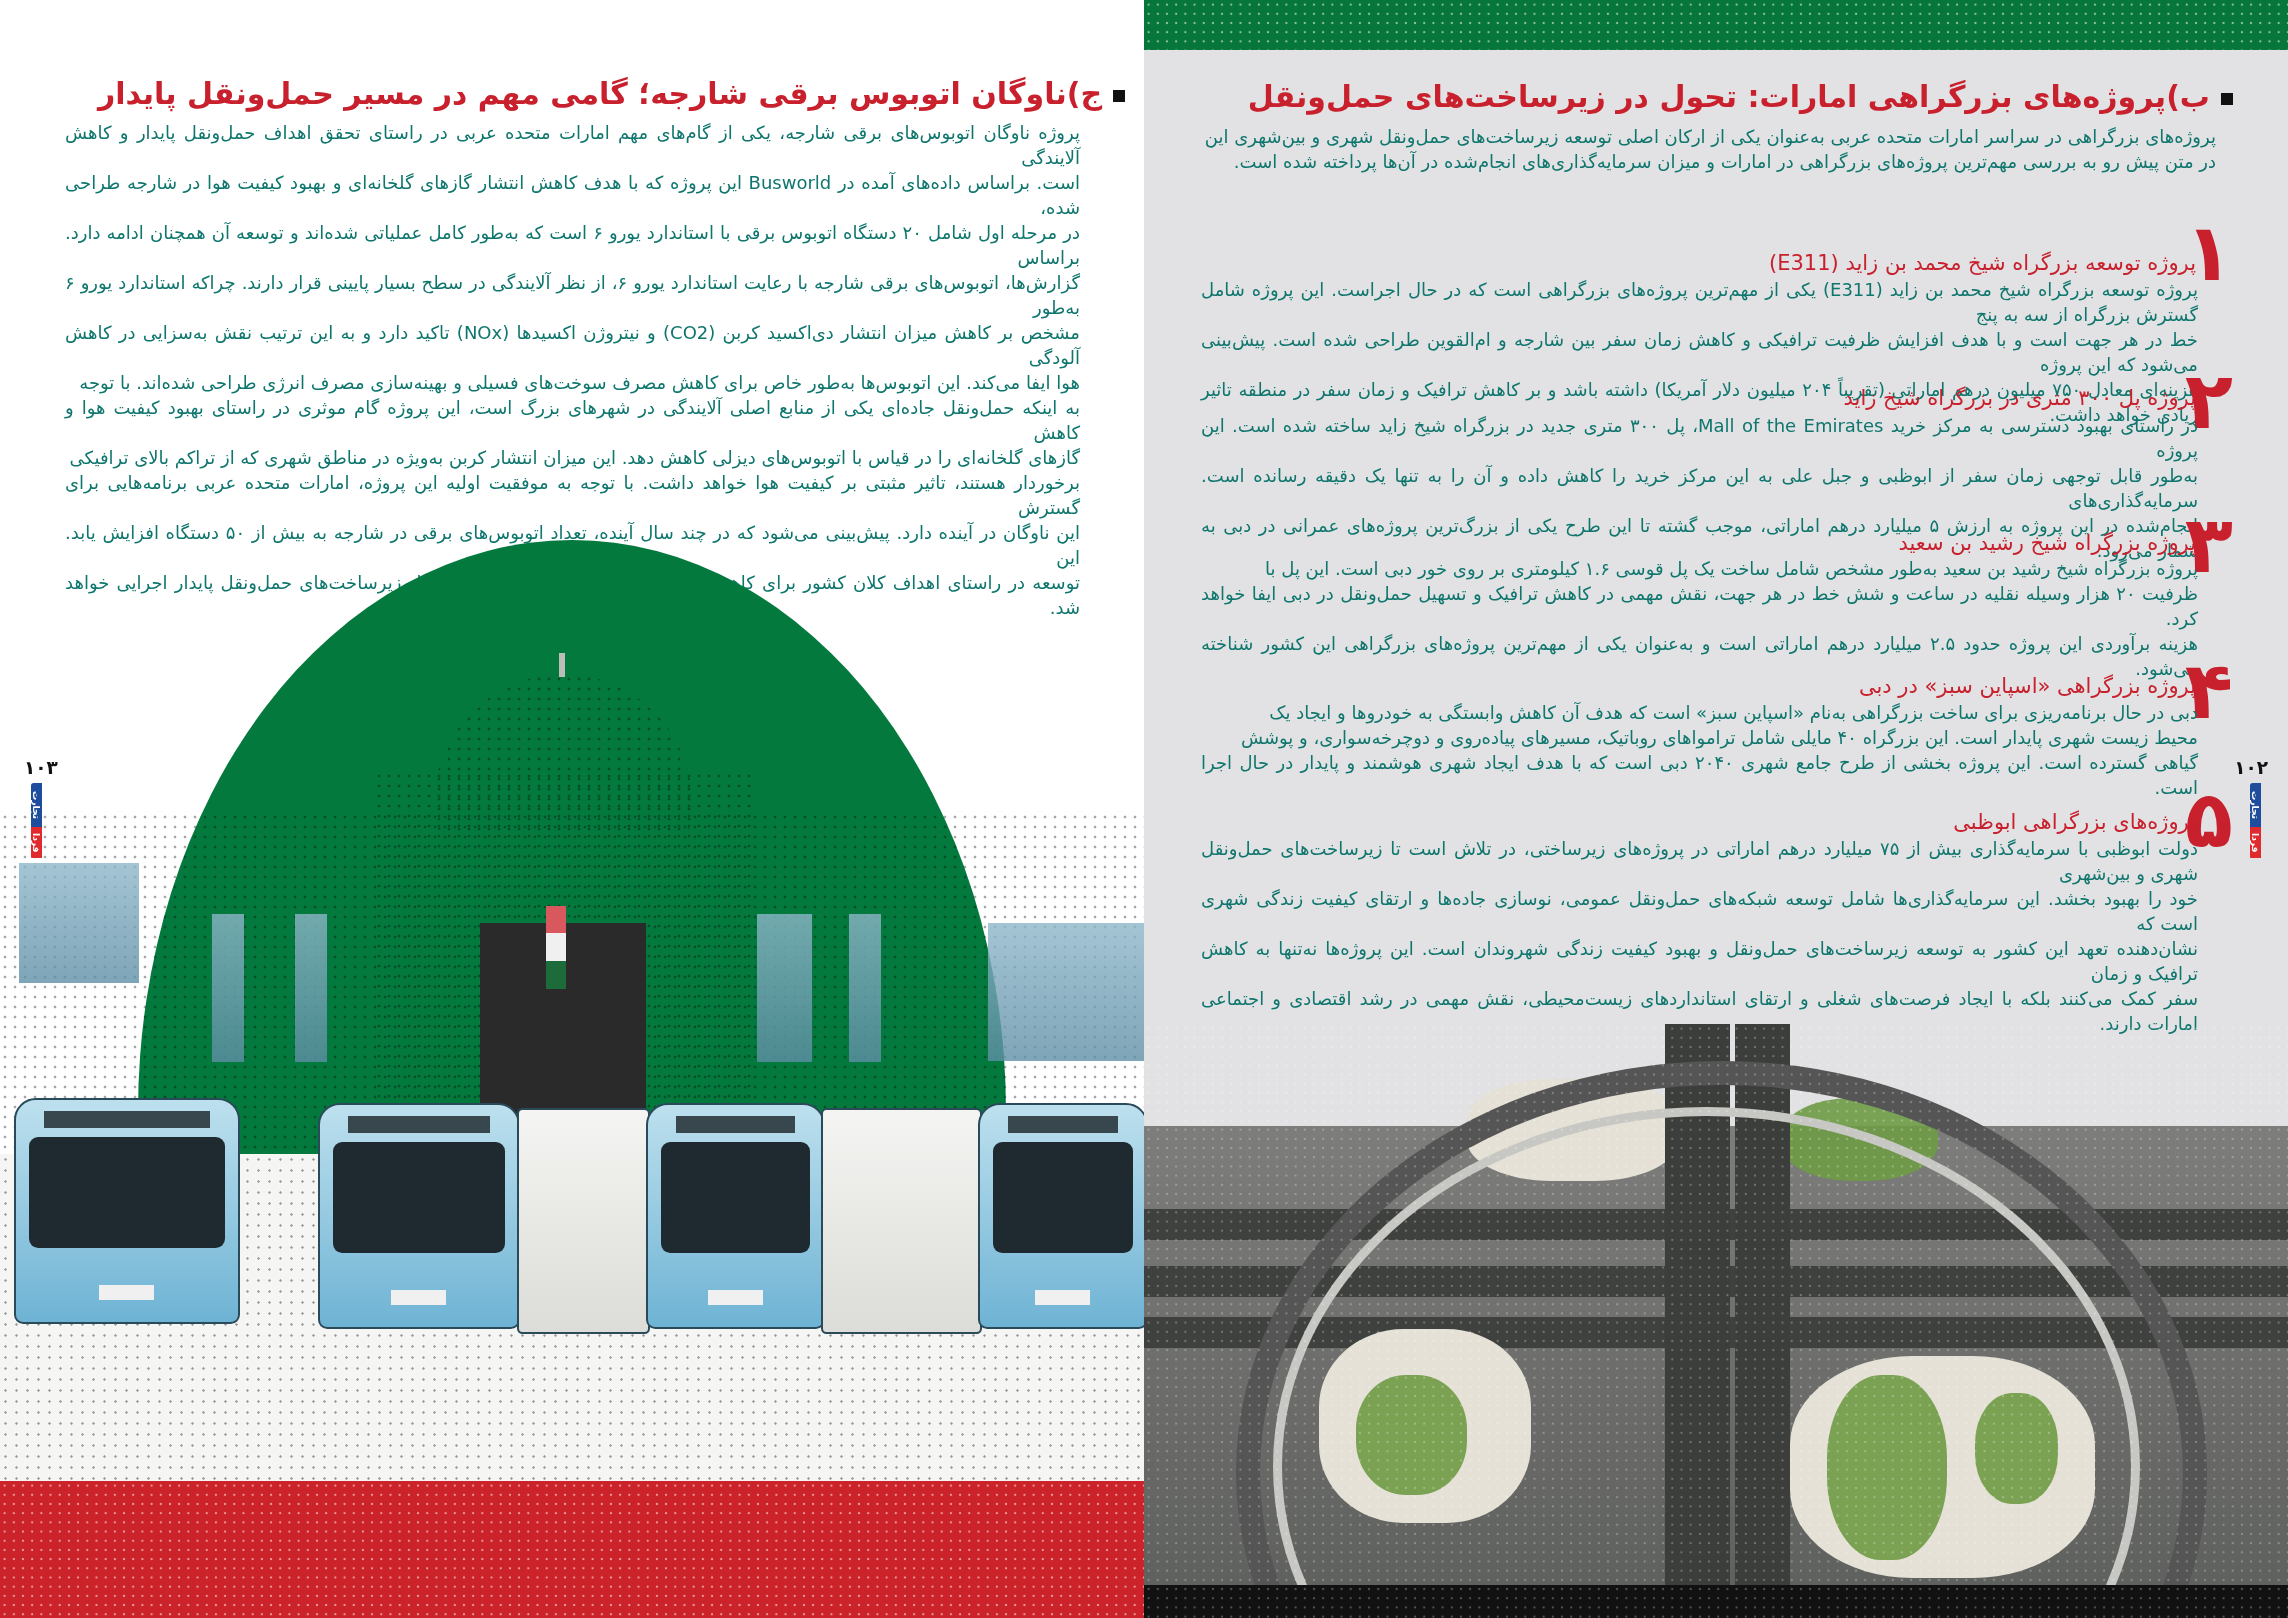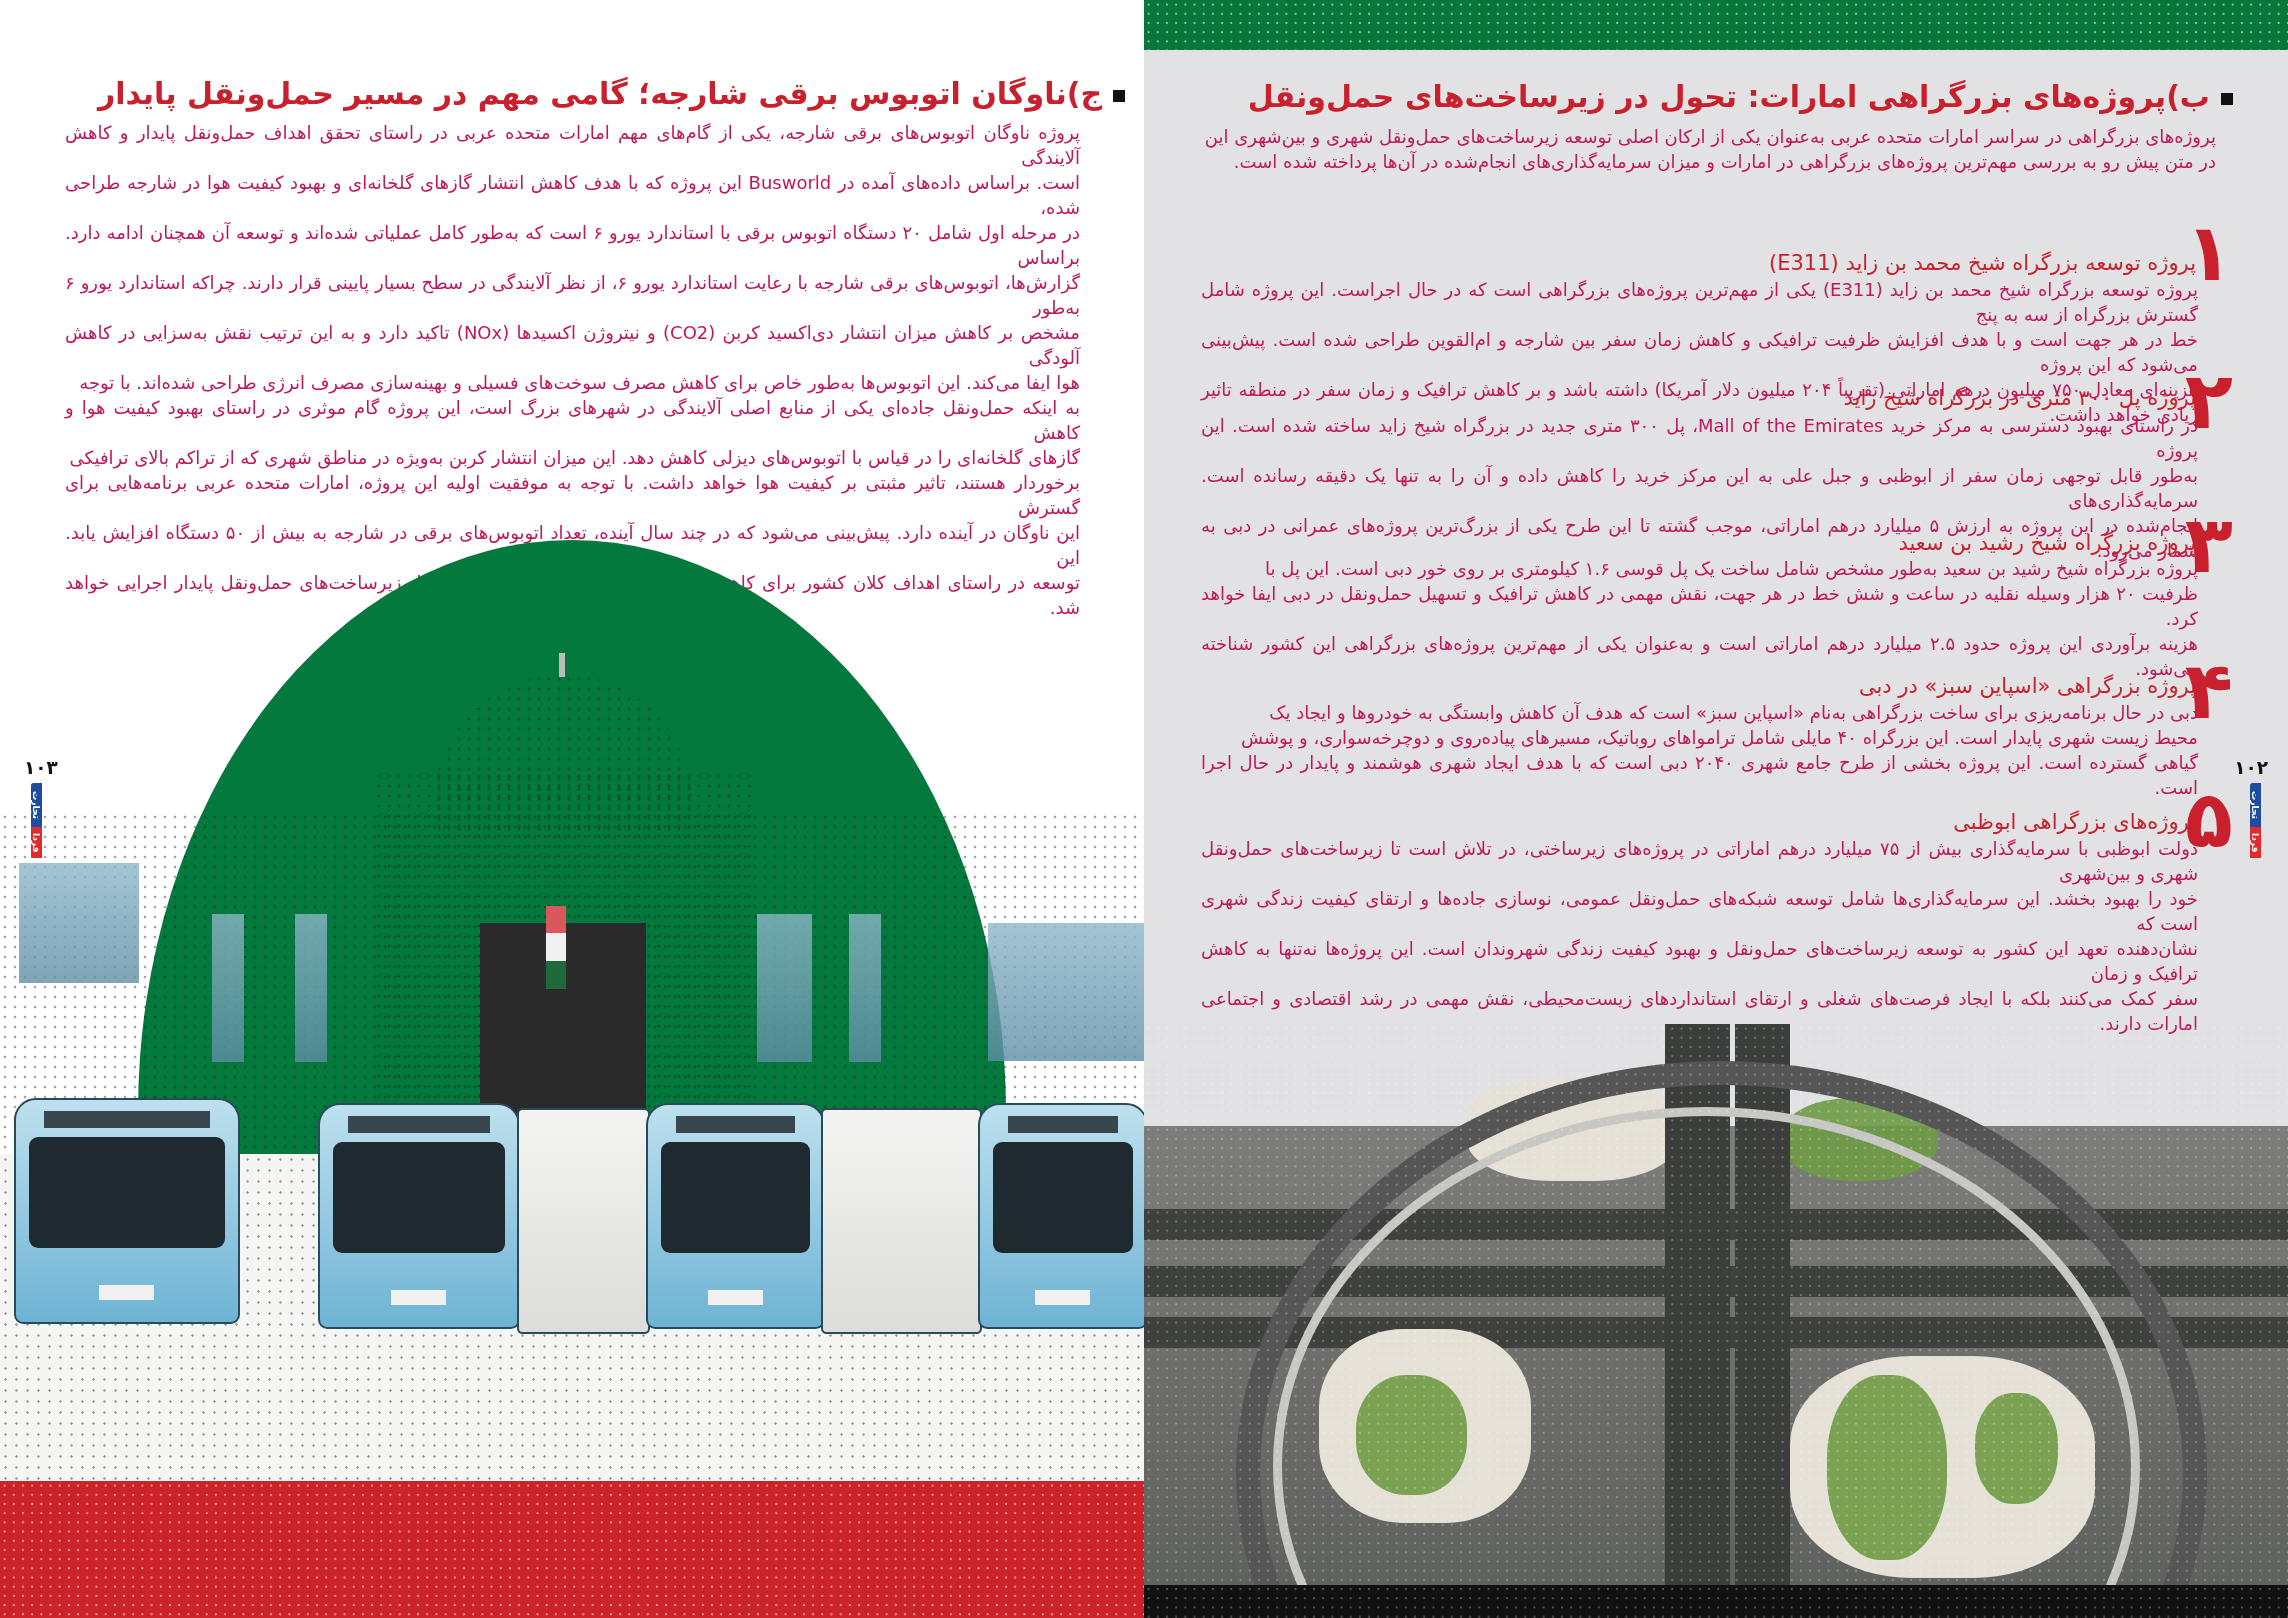--- a/index.html
+++ b/index.html
@@ -2,21 +2,21 @@
 <html style="font-size:14.8px"><head>
 <meta charset="utf-8">
 <style>
   html,body{margin:0;padding:0;}
   body{width:2289px;height:1619px;overflow:hidden;position:relative;background:#fff;font-family:"DejaVu Sans",sans-serif;}
   .page{position:absolute;top:0;height:1619px;width:1144px;overflow:hidden;}
   .page-left{left:0;background:#ffffff;padding-left:36px;}
   .page-right{left:1144px;background:#e2e2e4;}
   .title{position:absolute;color:#c8202c;font-weight:bold;font-size:30px;direction:rtl;white-space:nowrap;}
   .title .sq{display:inline-block;width:12px;height:12px;background:#111;margin-left:11px;vertical-align:middle;}
-  .body{position:absolute;color:#be185d;font-size:18px;line-height:25px;direction:rtl;text-align:justify;text-align-last:right;}
+  .body{position:absolute;color:#0f766e;font-size:18px;line-height:25px;direction:rtl;text-align:justify;text-align-last:right;}
   .body p{margin:0;}
   
   .green-arch{position:absolute;left:138px;top:540px;width:868px;height:701px;background:#04793d;border-radius:434px 434px 0 0/ 572px 572px 0 0;}
   .dome{position:absolute;left:434px;top:674px;width:258px;height:157px;background:radial-gradient(ellipse at 50% 40%,#eeeeea,#c8c8c4);border-radius:129px 129px 9.2px 9.2px;}
   .dome-tip{position:absolute;left:559px;top:653px;width:5.5px;height:24px;background:#bdbdb8;}
   .facade{position:absolute;left:0;top:812px;width:1144px;height:341px;background:linear-gradient(#e6e6e2,#cfcfca);}
   .portal{position:absolute;left:374px;top:771px;width:378px;height:388px;background:linear-gradient(#efefeb,#d5d5d0);}
   .door{position:absolute;left:480px;top:923px;width:166px;height:222px;background:#2a2a2a;}
   .flag{position:absolute;left:546px;top:906px;width:20px;height:83px;background:linear-gradient(#d8585e 33%,#f0f0f0 33% 66%,#1d6b3a 66%);}
   .window{position:absolute;background:linear-gradient(#8db6c9,#5e8fa6);opacity:.8;}

